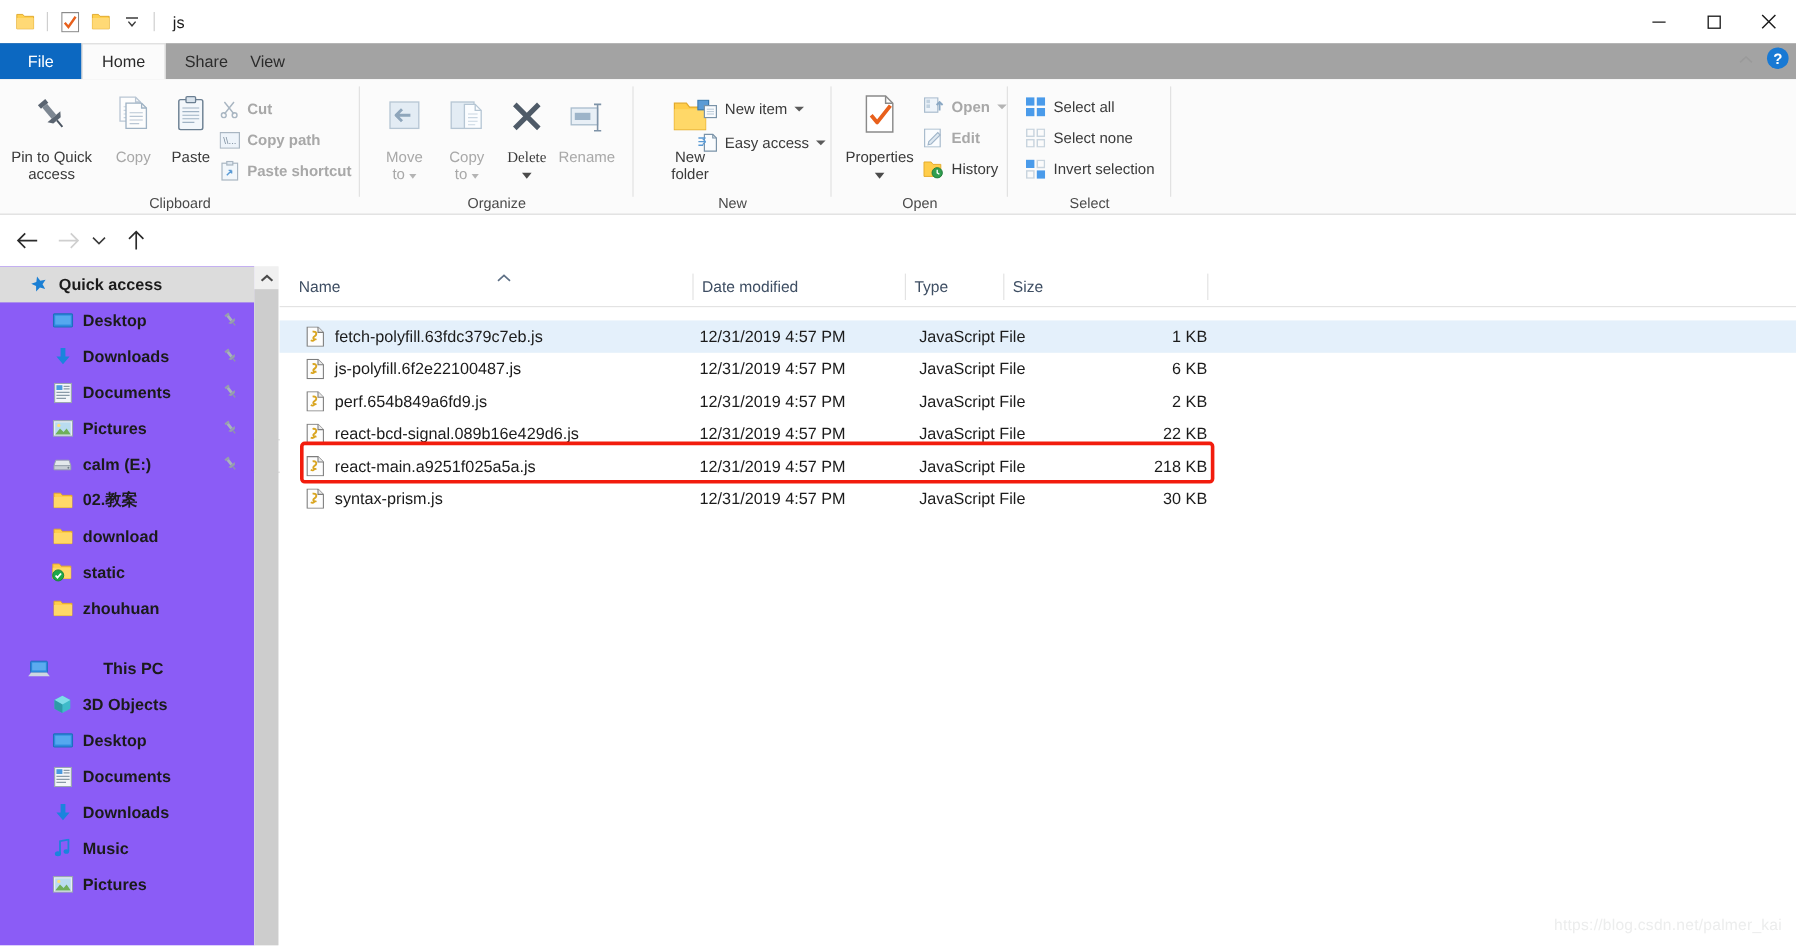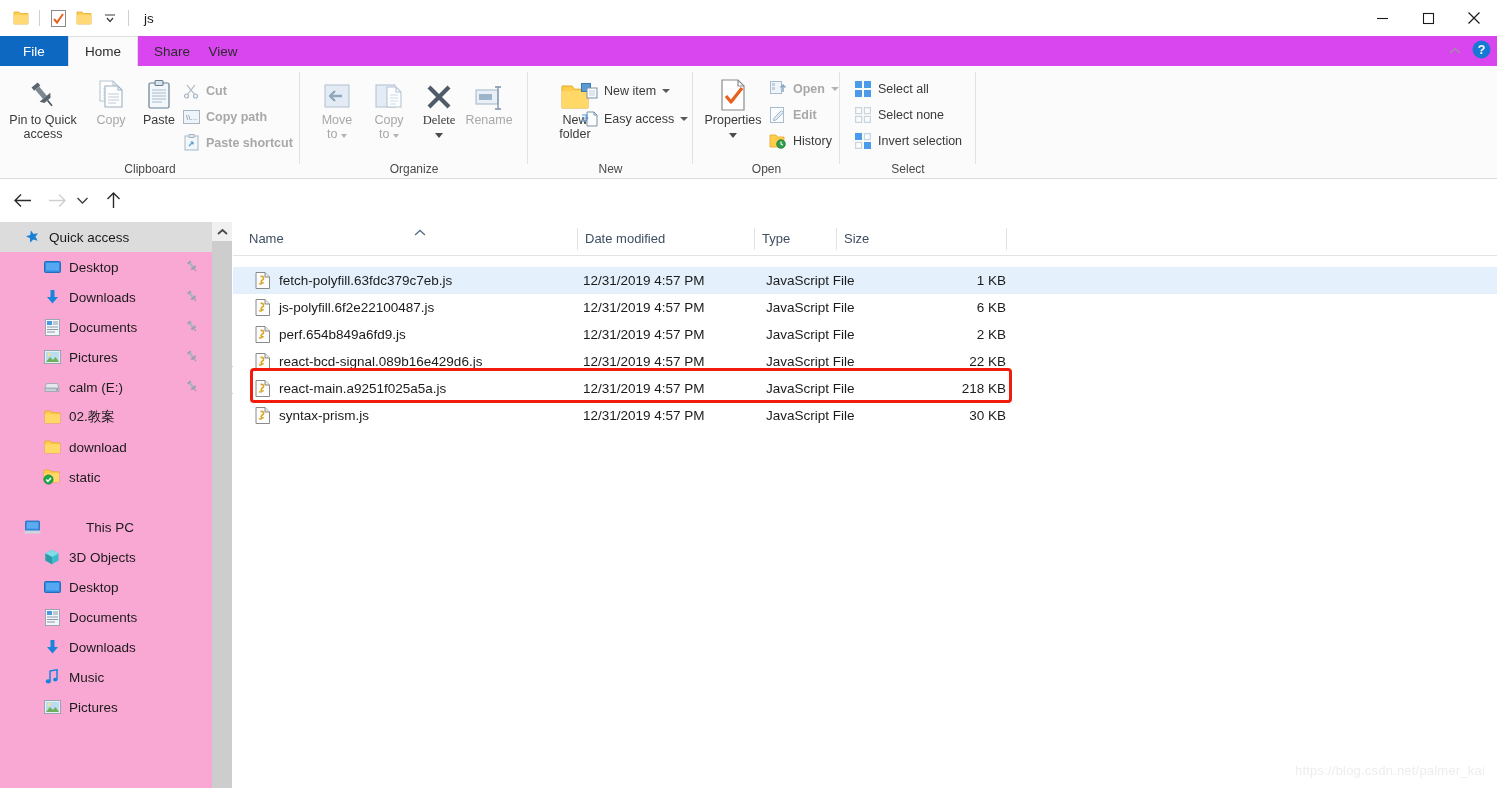--- a/index.html
+++ b/index.html
@@ -30,21 +30,21 @@
     position:absolute; right:0; top:0; height:36px; display:flex;
   }
   .wc {
     width:46px; height:36px; display:flex; align-items:center; justify-content:center;
   }
   .wc svg { display:block; }
 
   
   .tabstrip {
     position:absolute; top:36px; left:0; width:1497px; height:30px;
-    background:#d946ef;
+    background:#a3a3a3;
   }
   .tab {
     position:absolute; top:0; height:30px; display:flex; align-items:center;
     justify-content:center; font-size:13.5px; color:#2b2b2b; cursor:default;
   }
   .tab.file { background:#0c68c1; color:#fff; }
   .tab.active { background:#fbfbfb; border:1px solid #dedede; border-bottom:none; }
   .tab-underline {
     position:absolute; top:30px; left:0; width:1497px; height:1px; background:#dedede;
   }
@@ -67,21 +67,21 @@
   }
   .rgroup .gsep {
     position:absolute; top:6px; right:0; width:1px; height:92px; background:#e2e2e2;
   }
   .big-btn {
     position:absolute; display:flex; flex-direction:column; align-items:center;
     width:62px; top:6px;
   }
   .big-btn .bico { height:40px; display:flex; align-items:flex-end; justify-content:center; }
   .big-btn .blabel {
-    font-size:12.5px; color:#3a3a3a; text-align:center; line-height:14px; margin-top:1px;
+    font-size:12.5px; color:#3a3a3a; text-align:center; line-height:14px; margin-top:12px;
   }
   .big-btn.dim .blabel { color:#a8a8a8; }
   .small-btn {
     position:absolute; display:flex; align-items:center; gap:6px; height:25px;
   }
   .small-btn .sico { width:18px; height:18px; display:flex; align-items:center; justify-content:center; }
   .small-btn .slabel { font-size:12.5px; color:#3a3a3a; white-space:nowrap; }
   .small-btn.dim .slabel { color:#a8a8a8;font-weight:bold; }
   .caret-dn {
     width:0;height:0;border-left:4px solid transparent;border-right:4px solid transparent;
@@ -119,21 +119,21 @@
   }
   .searchbox input {
     border:none; outline:none; flex:1; font-size:13.5px; color:#6c6c6c;
     padding-left:8px; font-family:"Liberation Sans", sans-serif; background:transparent;
   }
   .searchbox input::placeholder { color:#6c6c6c; }
 
   
   .sidebar {
     position:absolute; top:222px; left:0; width:212px; height:566px;
-    background:#f9a8d4; overflow:hidden;
+    background:#8b5cf6; overflow:hidden;font-weight:bold;
   }
   .nav-item {
     height:30px; display:flex; align-items:center; position:relative;
     font-size:13.5px; color:#1b1b1b;
   }
   .nav-item.sel { background:#dcdcdc; }
   .nav-item .ni-ico {
     width:20px; height:20px; display:flex; align-items:center; justify-content:center;
     flex:0 0 20px; margin-right:7px;
   }
@@ -754,20 +754,29 @@
         <svg width="18" height="16" viewBox="0 0 18 16">
             <path d="M1 1h5.5l1.4 1.8H16V13H1z" fill="#ffcd4a" stroke="#e3aa2a" stroke-width="0.8"></path>
             <path d="M1 4.2h15V13H1z" fill="#ffd868"></path>
             <circle cx="5.5" cy="10.5" r="4.6" fill="#1fa84a" stroke="#17833a" stroke-width="0.8"></circle>
             <path d="M3.3 10.6l1.6 1.8 3-3.5" stroke="#fff" stroke-width="1.5" fill="none"></path>
           </svg>
       </span>
       <span class="ni-label">static</span>
     </div>
 
+    <div class="nav-item lvl1">
+      <span class="ni-ico">
+        <svg width="17" height="14" viewBox="0 0 17 14">
+            <path d="M1 1h5.5l1.4 1.8H16V13H1z" fill="#ffcd4a" stroke="#e3aa2a" stroke-width="0.8"></path>
+            <path d="M1 4.2h15V13H1z" fill="#ffd868"></path>
+          </svg>
+      </span>
+      <span class="ni-label">zhouhuan</span>
+    </div>
 
     <div class="nav-item lvl0" style="margin-top:20px;gap:37px;">
       <span class="ni-ico">
         <svg width="19" height="15" viewBox="0 0 19 15">
             <rect x="2.5" y="1" width="14" height="9.5" rx="0.8" fill="#2e8ae0" stroke="#1f6fba" stroke-width="0.8"></rect>
             <rect x="3.8" y="2.2" width="11.4" height="6.5" fill="#5cabef"></rect>
             <path d="M0.5 13.5l2.5-3h13l2.5 3z" fill="#cdd7e0"></path>
           </svg>
       </span>
       <span class="ni-label">This PC</span>

